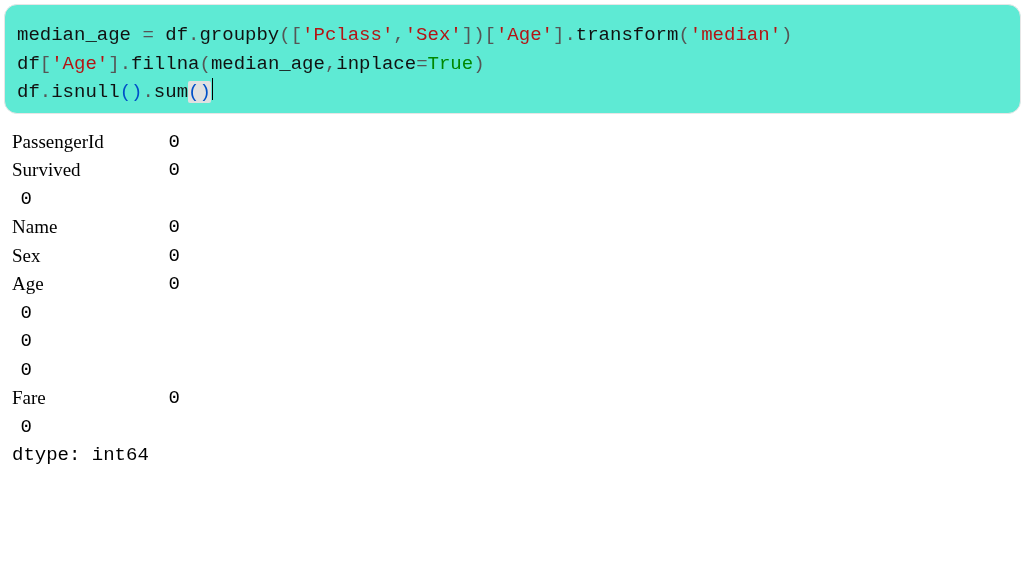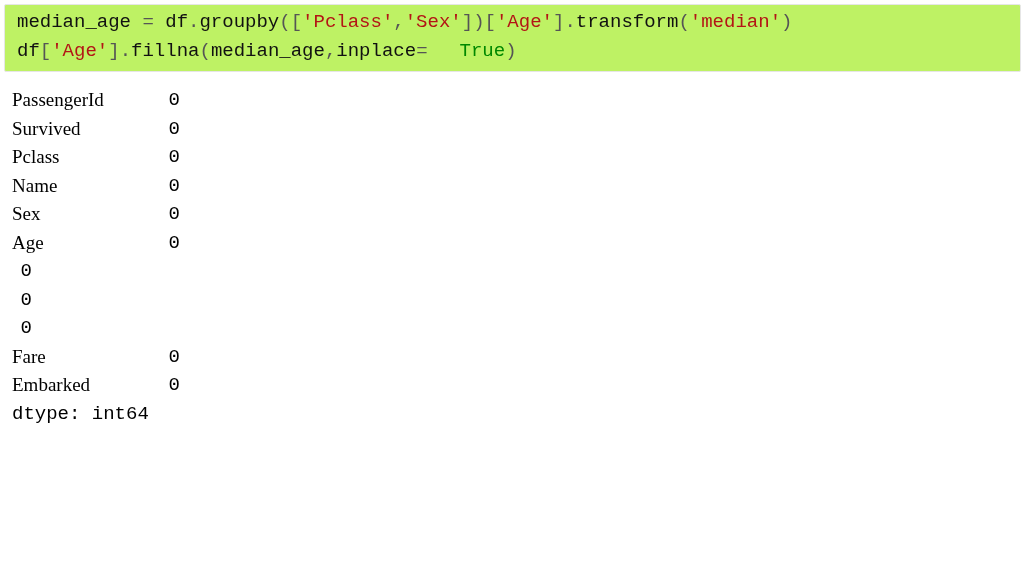--- a/index.html
+++ b/index.html
@@ -1,53 +1,53 @@
 <!DOCTYPE html>
 <html><head>
 <meta charset="utf-8">
 <style>
   html,body{margin:0;padding:0;background:#fff;font-family:"Consolas","Menlo","Courier New",monospace;font-size:19px;line-height:1.5;color:#000;}
   .wrap{width:1025px;height:579px;box-sizing:border-box;padding:0;}
-  .code-cell{background:#bef264;border:1px solid #e6e6e6;border-radius:2px;padding:3px 12px 6px 12px;margin:4px 4px 0 4px;}
+  .code-cell{background:#5eead4;border:1px solid #e6e6e6;border-radius:13px;padding:16px 12px 6px 12px;margin:4px 4px 0 4px;}
   .code-line{white-space:pre;}
   .out{padding:14px 12px 0 12px;}
   .out-row{display:flex;}
   .out-label{width:148px;white-space:pre;font-family:Liberation Serif, serif;}
   .out-val{width:20px;text-align:right;}
   .tok-id{color:#111;}
   .tok-op{color:#555;}
   .tok-fn{color:#0050c8;}
   .tok-str{color:#b31515;}
-  .tok-bool{color:#008800;margin-left:32px;}
+  .tok-bool{color:#008800;}
   .cursor{display:inline-block;width:0;border-left:1.5px solid #000;height:1.15em;vertical-align:-3px;margin-left:1px;}
   .caret-bg{background:#e0e0e0;border-radius:2px;}
 </style>
 </head>
 <body>
 <div class="wrap">
 
 <div class="code-cell">
   <div class="code-line"><span class="tok-id">median_age </span><span class="tok-op">= </span><span class="tok-id">df</span><span class="tok-op">.</span><span class="tok-id">groupby</span><span class="tok-op">(</span><span class="tok-op">[</span><span class="tok-str">'Pclass'</span><span class="tok-op">,</span><span class="tok-str">'Sex'</span><span class="tok-op">]</span><span class="tok-op">)</span><span class="tok-op">[</span><span class="tok-str">'Age'</span><span class="tok-op">]</span><span class="tok-op">.</span><span class="tok-id">transform</span><span class="tok-op">(</span><span class="tok-str">'median'</span><span class="tok-op">)</span></div>
 
   <div class="code-line"><span class="tok-id">df</span><span class="tok-op">[</span><span class="tok-str">'Age'</span><span class="tok-op">]</span><span class="tok-op">.</span><span class="tok-id">fillna</span><span class="tok-op">(</span><span class="tok-id">median_age</span><span class="tok-op">,</span><span class="tok-id">inplace</span><span class="tok-op">=</span><span class="tok-bool">True</span><span class="tok-op">)</span></div>
 
+  <div class="code-line"><span class="tok-id">df</span><span class="tok-op">.</span><span class="tok-id">isnull</span><span class="tok-fn">(</span><span class="tok-fn">)</span><span class="tok-op">.</span><span class="tok-id">sum</span><span class="caret-bg"><span class="tok-fn">(</span><span class="tok-fn">)</span></span><span class="cursor"></span></div>
 </div>
 
 <div class="out">
   <div id="out-rows">
         <div class="out-row">
           <div class="out-label">PassengerId</div>
           <div class="out-val">0</div>
         </div>
         <div class="out-row">
           <div class="out-label">Survived</div>
           <div class="out-val">0</div>
         </div>
         <div class="out-row">
-          <div class="out-label">Pclass</div>
           <div class="out-val">0</div>
         </div>
         <div class="out-row">
           <div class="out-label">Name</div>
           <div class="out-val">0</div>
         </div>
         <div class="out-row">
           <div class="out-label">Sex</div>
           <div class="out-val">0</div>
         </div>
@@ -62,20 +62,19 @@
           <div class="out-val">0</div>
         </div>
         <div class="out-row">
           <div class="out-val">0</div>
         </div>
         <div class="out-row">
           <div class="out-label">Fare</div>
           <div class="out-val">0</div>
         </div>
         <div class="out-row">
-          <div class="out-label">Embarked</div>
           <div class="out-val">0</div>
         </div>
       </div>
   <div>dtype: int64</div>
 </div>
 
 </div>
 
 </body></html>

